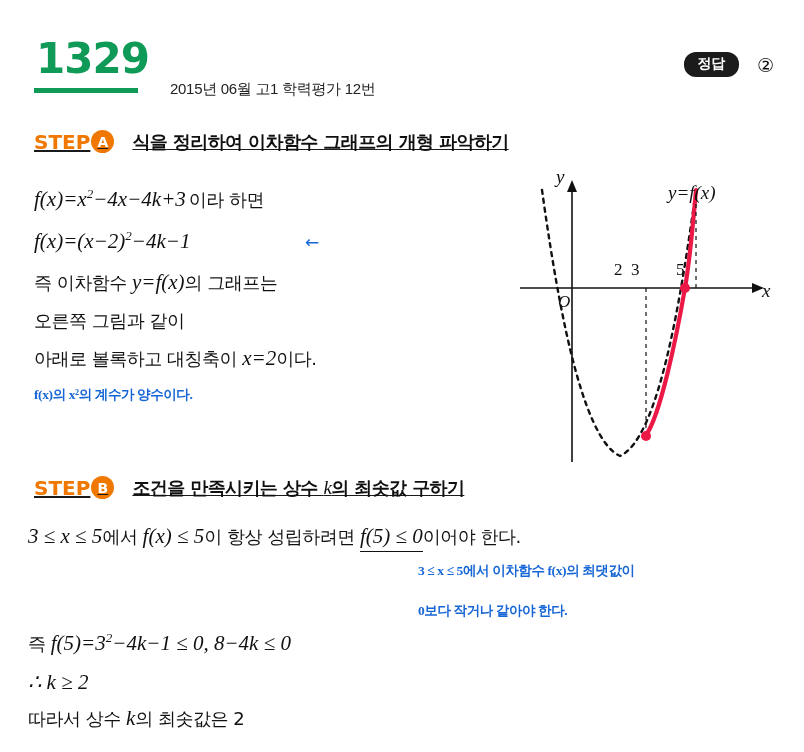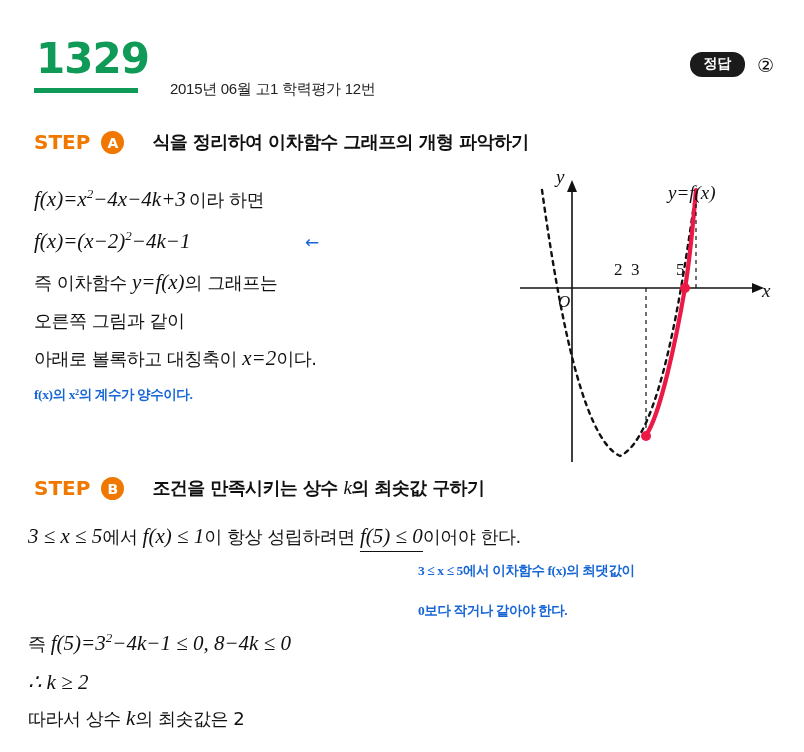--- a/index.html
+++ b/index.html
@@ -43,21 +43,21 @@
     font-size: 15px;
     color: #222;
     letter-spacing: -0.3px;
     margin-top: 24px;
   }
   .answer-wrap {
     position: absolute;
     right: 30px; top: 52px;
     display: flex;
     align-items: center;
-    gap: 12px;
+    gap: 18px;
   }
   .answer-pill {
     background: #1b1b1b;
     color: #ffffff;
     font-family: "Liberation Sans", sans-serif;
     font-size: 14px;
     font-weight: bold;
     border-radius: 12px;
     padding: 3px 14px 4px 14px;
     letter-spacing: -0.3px;
@@ -65,22 +65,23 @@
   .answer-num {
     font-family: "DejaVu Sans", sans-serif;
     font-size: 19px;
     color: #111;
   }
 
   
   .step {
     position: absolute;
     display: flex;
-    align-items: flex-end;
-    gap: 11px;
+    align-items: flex-start;
+    gap: 1px;
+    text-decoration: underline;
   }
   .step-label {
     font-family: "DejaVu Sans", sans-serif;
     font-weight: bold;
     font-size: 20px;
     color: #f07800;
     letter-spacing: 0px;
   }
   .step-badge {
     width: 23px; height: 23px;
@@ -251,21 +252,21 @@
     <span class="glabel" style="left:168px; top:12px;">y=f(x)</span>
   </div>
 
   <div class="step" id="stepB">
     <span class="step-label">STEP</span>
     <span class="step-badge">B</span>
     <span class="step-title"><span>조건을 만족시키는 상수 </span><i>k</i><span>의 최솟값 구하기</span></span>
   </div>
 
   <div class="mline" style="left:28px; top:524px;">
-    <span class="it">3 ≤ x ≤ 5</span><span class="kr">에서 </span><span class="it">f(x) ≤ 1</span><span class="kr">이 항상 성립하려면 </span><span class="it underline-txt">f(5) ≤ 0</span><span class="kr">이어야 한다.</span>
+    <span class="it">3 ≤ x ≤ 5</span><span class="kr">에서 </span><span class="it">f(x) ≤ 5</span><span class="kr">이 항상 성립하려면 </span><span class="it underline-txt">f(5) ≤ 0</span><span class="kr">이어야 한다.</span>
   </div>
 
   <div class="blue-note" style="left:418px; top:562px;">3 ≤ x ≤ 5에서 이차함수 f(x)의 최댓값이</div>
   <div class="blue-note" style="left:418px; top:602px;">0보다 작거나 같아야 한다.</div>
 
   <div class="mline" style="left:28px; top:630px;">
     <span class="kr">즉 </span><span class="it">f(5)=3</span><sup class="e">2</sup><span class="it">−4k−1 ≤ 0, 8−4k ≤ 0</span>
   </div>
 
   <div class="mline" style="left:28px; top:670px;">

